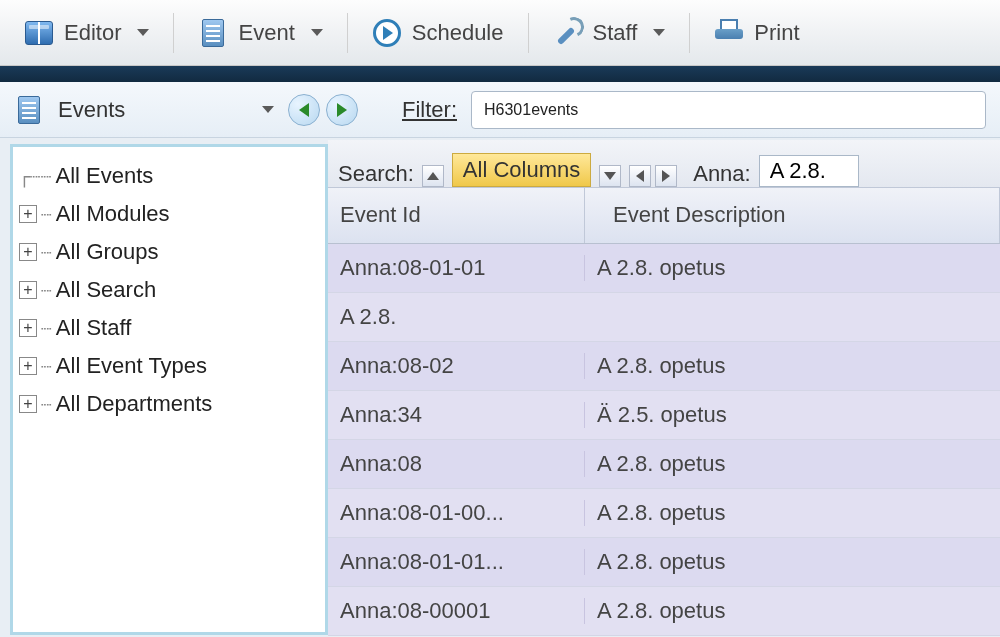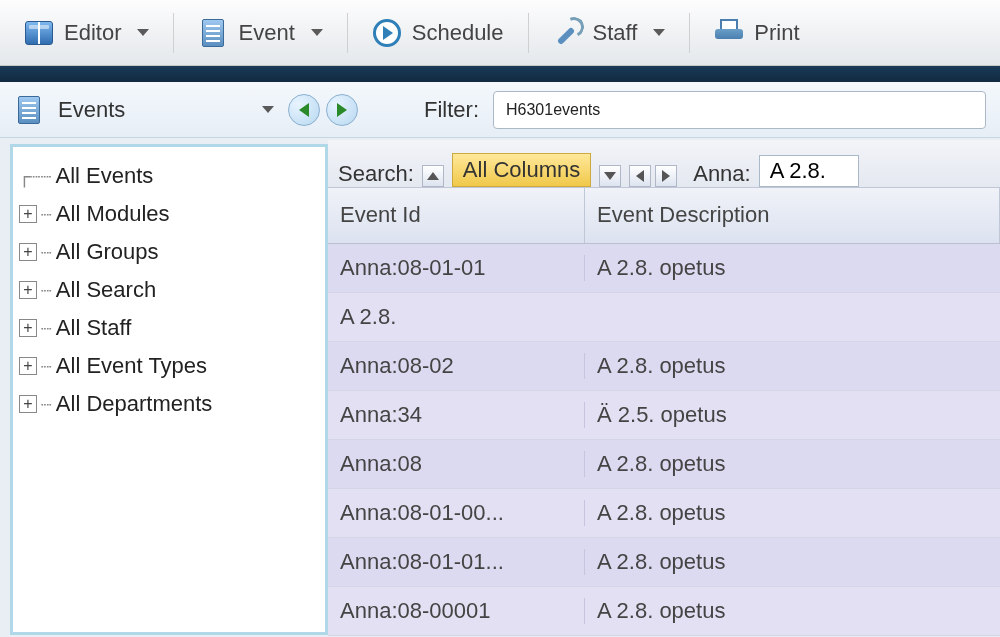--- a/index.html
+++ b/index.html
@@ -68,21 +68,21 @@
 .nav-arrows { display:flex; gap:6px; }
 .nav-circ {
   width:32px;height:32px;border-radius:50%;
   background: radial-gradient(circle at 30% 30%, #e8f4ff, #b8d8f0);
   border:1px solid #8ab0d0;
   display:flex;align-items:center;justify-content:center;
   cursor:pointer;
 }
 .nav-larrow:before{content:"";width:0;height:0;border-right:10px solid #2a8a2a;border-top:7px solid transparent;border-bottom:7px solid transparent;}
 .nav-rarrow:before{content:"";width:0;height:0;border-left:10px solid #2a8a2a;border-top:7px solid transparent;border-bottom:7px solid transparent;}
-.filter-label { color:#333; margin-left:52px; }
+.filter-label { color:#333; margin-left:30px;text-decoration:underline; }
 .filter-input {
   flex:1;
   height:38px;
   border:1px solid #aab8c8;
   border-radius:4px;
   padding:0 12px;
   font-size:16px;
   background:#fff;
   color:#222;
 }
@@ -148,20 +148,21 @@
 .small-tri-down { width:0;height:0;border-left:6px solid transparent;border-right:6px solid transparent;border-top:8px solid #555;}
 .small-tri-left { width:0;height:0;border-right:8px solid #555;border-top:6px solid transparent;border-bottom:6px solid transparent;}
 .small-tri-right { width:0;height:0;border-left:8px solid #555;border-top:6px solid transparent;border-bottom:6px solid transparent;}
 
 
 .table-head {
   display:flex;
   background:linear-gradient(to bottom,#f0f2f8,#dce2f0);
   height:56px;
   border-bottom:1px solid #b8c0d0;
+  gap:16px;
 }
 .th {
   padding:14px 12px;
   color:#444;
   border-right:1px solid #c0c8d8;
 }
 .th-id { width:257px; }
 .th-desc { flex:1; }
 .table-body { overflow:hidden; }
 .tr {

